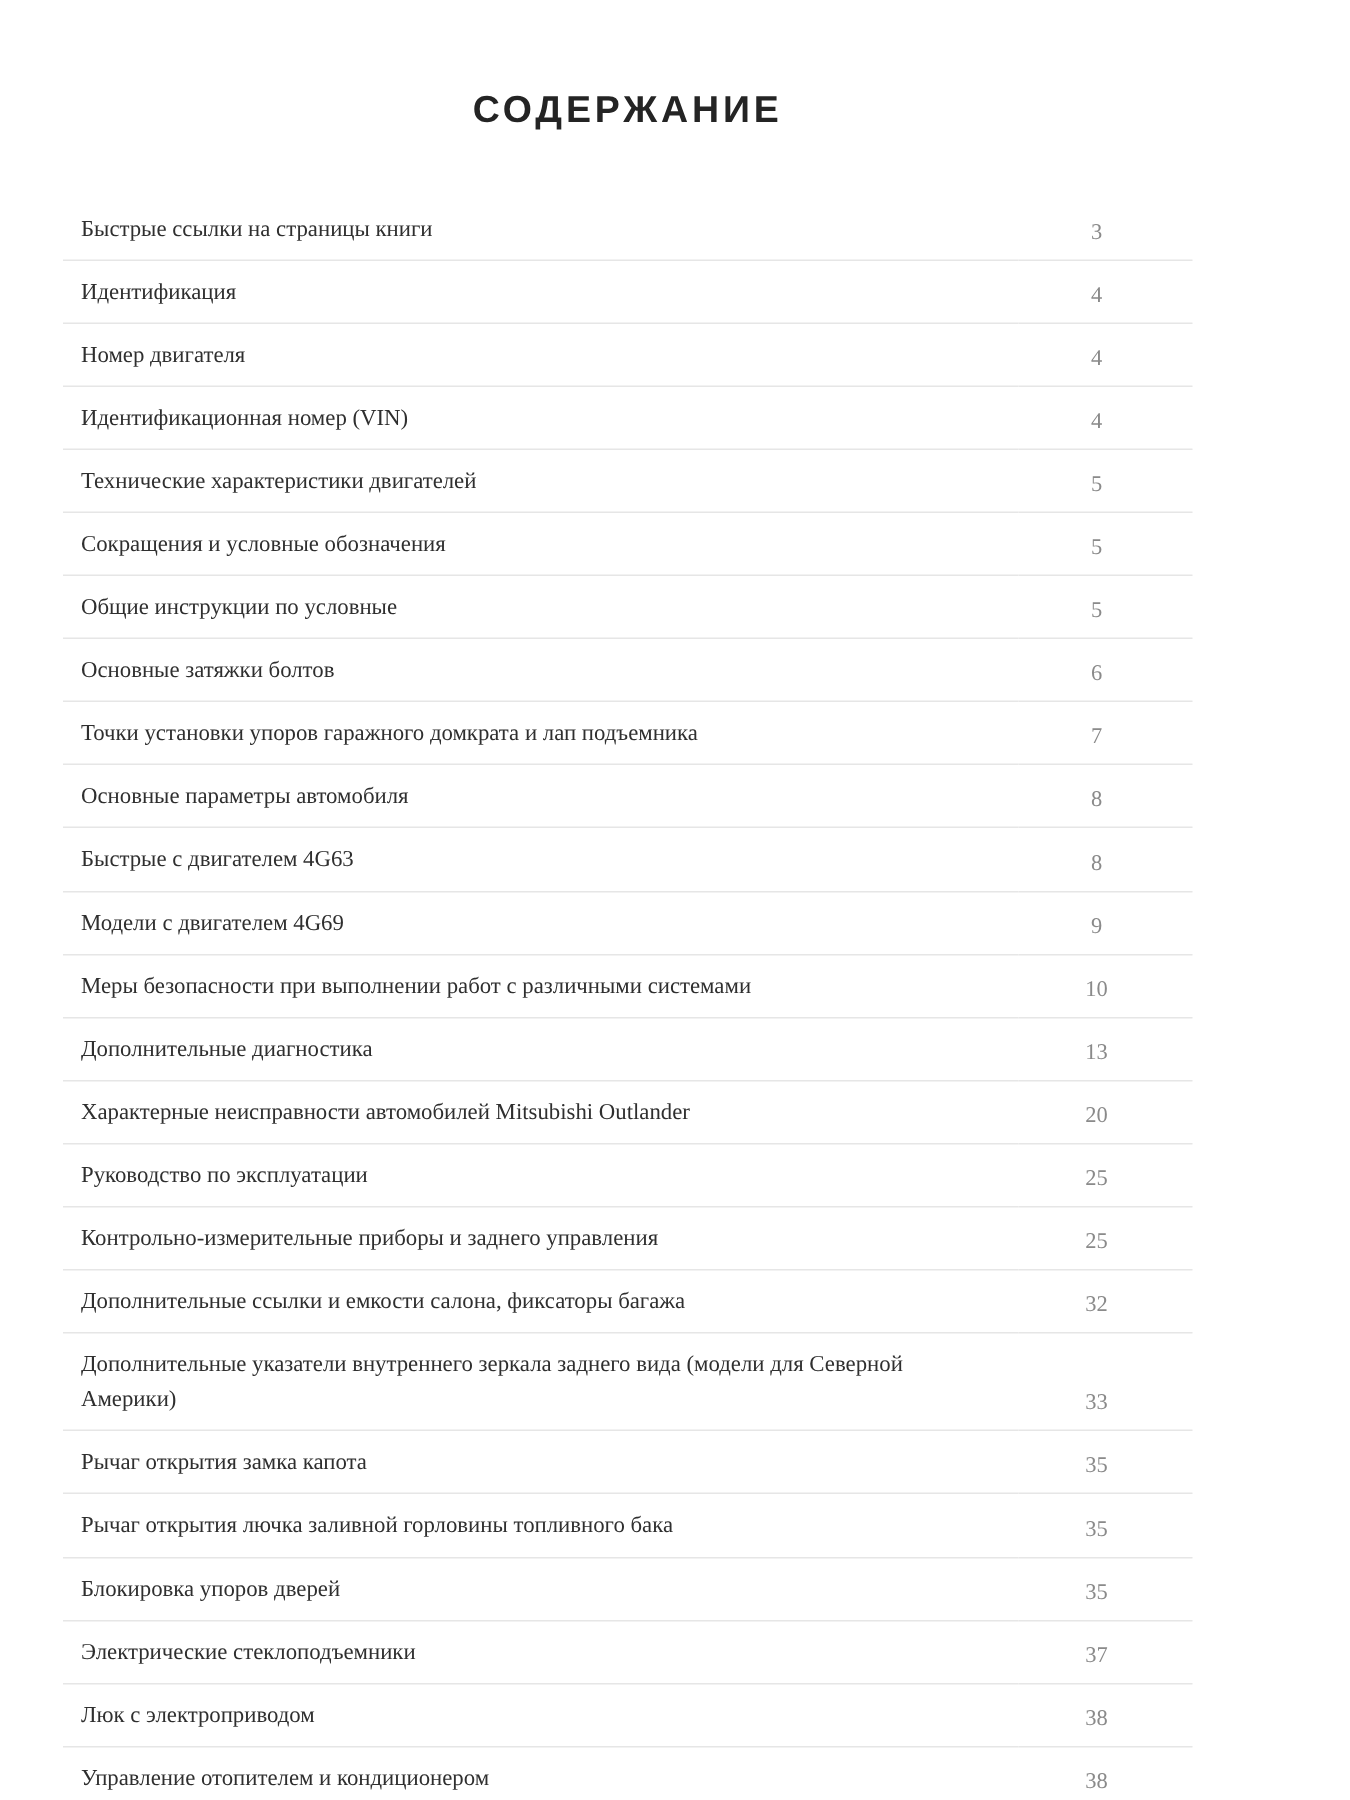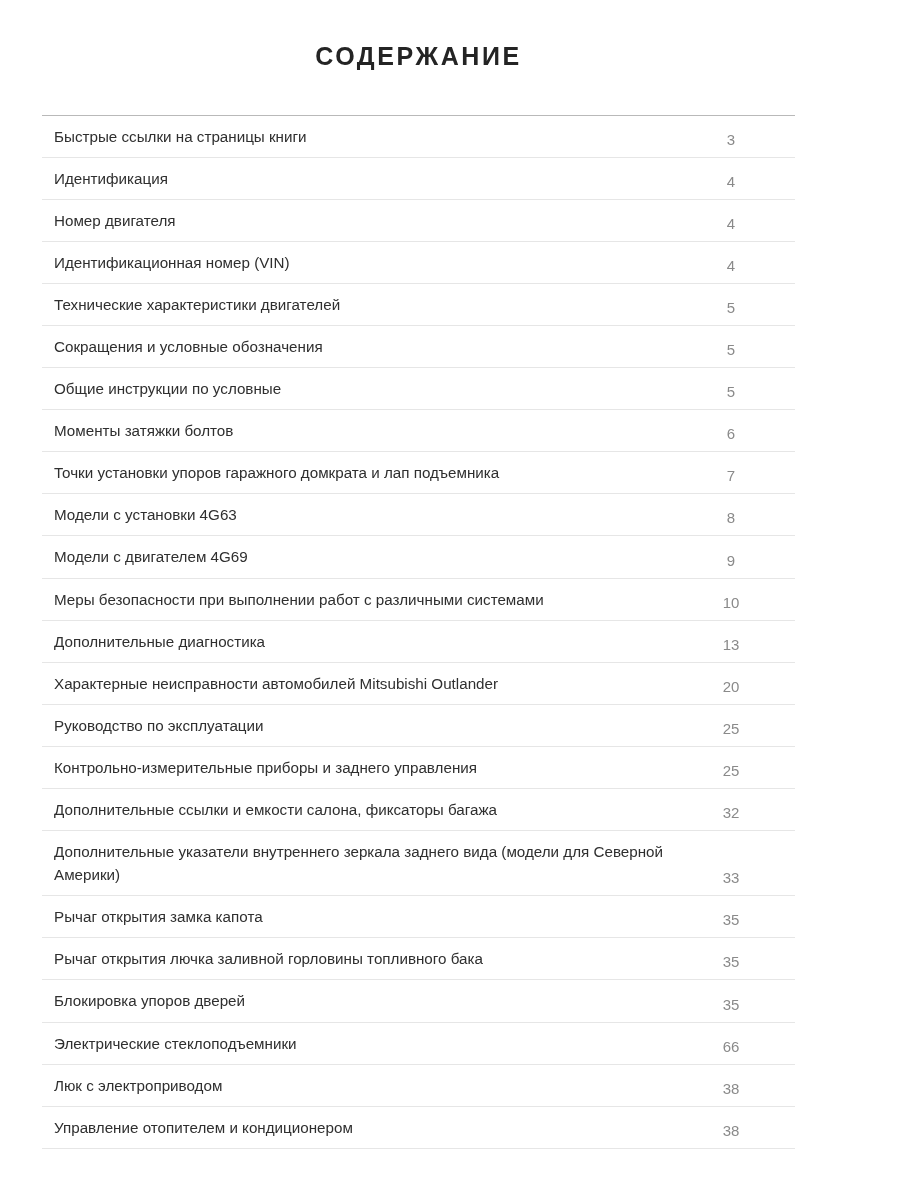--- a/index.html
+++ b/index.html
@@ -13,21 +13,21 @@
     height: 1200px;
     font-family: "Liberation Sans", "DejaVu Sans", sans-serif;
     color: #2e2e2e;
     position: relative;
     overflow: hidden;
   }
   .page {
     width: 837px;
     height: 1200px;
     box-sizing: border-box;
-    padding: 0 42px;
+    padding: 17px 42px;
     display: flex;
     flex-direction: column;
   }
   .doc-title {
     text-align: center;
     font-size: 25px;
     font-weight: bold;
     letter-spacing: 2.6px;
     color: #242424;
     margin: 40px 0 0 0;
@@ -41,20 +41,21 @@
     width: 100%;
   }
   .toc {
     width: 100%;
     border-collapse: collapse;
     table-layout: fixed;
     margin-top: 0;
   }
   .toc tr {
     border-bottom: 1px solid #e6e6e6;
+    font-family: Liberation Serif, serif;
   }
   .toc td {
     padding: 0;
     vertical-align: bottom;
   }
   .toc .entry-title {
     font-size: 15.2px;
     line-height: 1.52;
     color: #2f2f2f;
     padding: 9px 10px 9px 12px;
@@ -104,29 +105,33 @@
         </tr>
         <tr>
           <td class="entry-title">Сокращения и условные обозначения</td>
           <td class="entry-page">5</td>
         </tr>
         <tr>
           <td class="entry-title">Общие инструкции по условные</td>
           <td class="entry-page">5</td>
         </tr>
         <tr>
-          <td class="entry-title">Моменты затяжки болтов</td>
+          <td class="entry-title">Основные затяжки болтов</td>
           <td class="entry-page">6</td>
         </tr>
         <tr>
           <td class="entry-title">Точки установки упоров гаражного домкрата и лап подъемника</td>
           <td class="entry-page">7</td>
         </tr>
         <tr>
-          <td class="entry-title">Модели с установки 4G63</td>
+          <td class="entry-title">Основные параметры автомобиля</td>
+          <td class="entry-page">8</td>
+        </tr>
+        <tr>
+          <td class="entry-title">Быстрые с двигателем 4G63</td>
           <td class="entry-page">8</td>
         </tr>
         <tr>
           <td class="entry-title">Модели с двигателем 4G69</td>
           <td class="entry-page">9</td>
         </tr>
         <tr>
           <td class="entry-title">Меры безопасности при выполнении работ с различными системами</td>
           <td class="entry-page">10</td>
         </tr>
@@ -161,21 +166,21 @@
         <tr>
           <td class="entry-title">Рычаг открытия лючка заливной горловины топливного бака</td>
           <td class="entry-page">35</td>
         </tr>
         <tr>
           <td class="entry-title">Блокировка упоров дверей</td>
           <td class="entry-page">35</td>
         </tr>
         <tr>
           <td class="entry-title">Электрические стеклоподъемники</td>
-          <td class="entry-page">66</td>
+          <td class="entry-page">37</td>
         </tr>
         <tr>
           <td class="entry-title">Люк с электроприводом</td>
           <td class="entry-page">38</td>
         </tr>
         <tr>
           <td class="entry-title">Управление отопителем и кондиционером</td>
           <td class="entry-page">38</td>
         </tr>
       </tbody>

